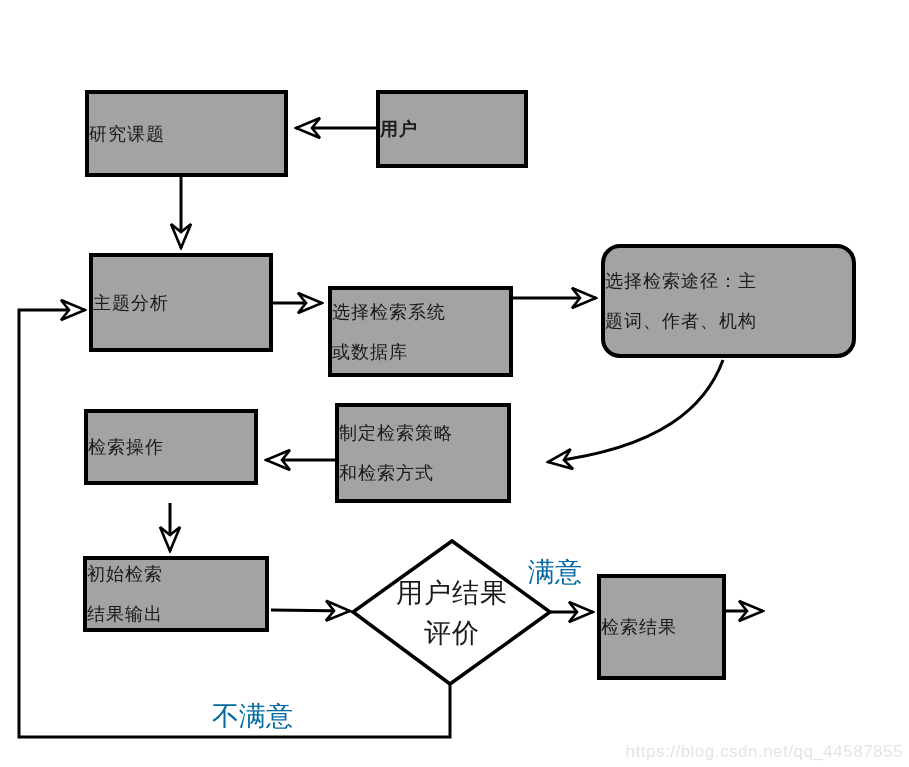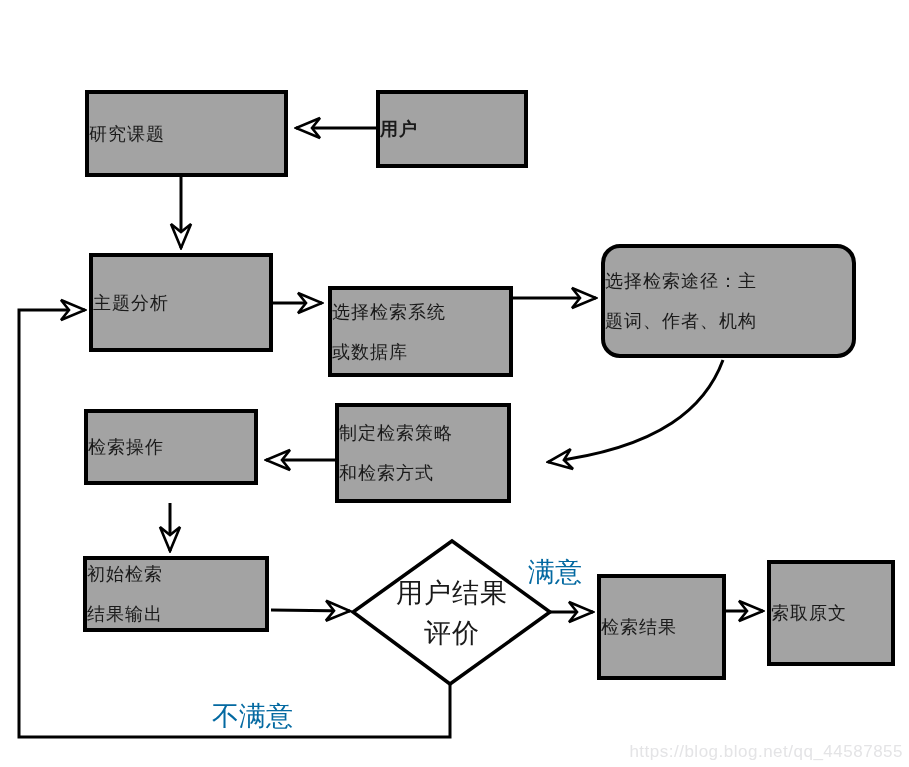--- a/index.html
+++ b/index.html
@@ -140,22 +140,19 @@
 
   <div class="diamond-label">
     <span>用户结果</span>
     <span>评价</span>
   </div>
 
   <div class="node" id="n-result">
     <span>检索结果</span>
   </div>
 
-  <div class="node" id="n-original">
-    <span>索取原文</span>
-  </div>
 
   <div class="edge-label" id="lbl-satisfied">满意</div>
   <div class="edge-label" id="lbl-unsatisfied">不满意</div>
 
-  <div class="watermark" style="color: rgb(228, 228, 230);">https://blog.blog.net/qq_44587855</div>
+  <div class="watermark" style="color: rgb(228, 228, 230);">https://blog.csdn.net/qq_44587855</div>
 
 </div>
 
 </body></html>

